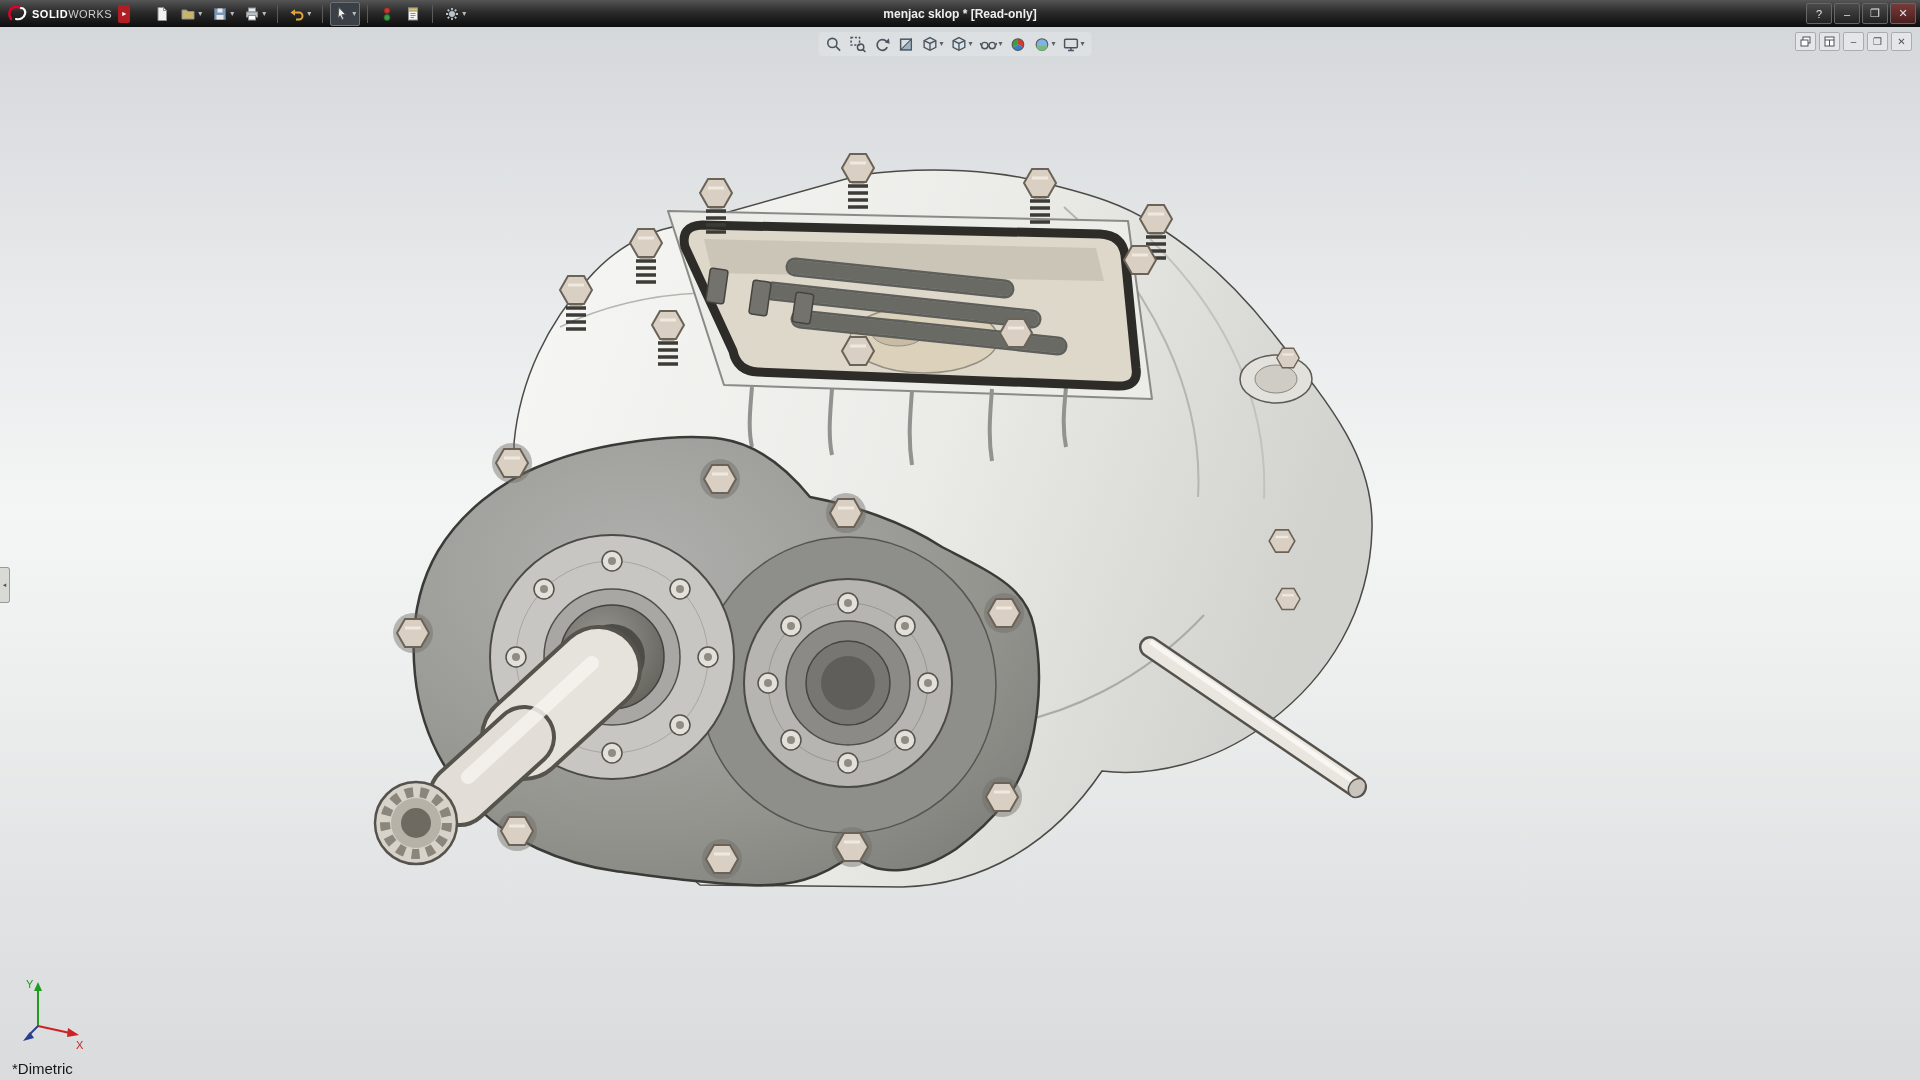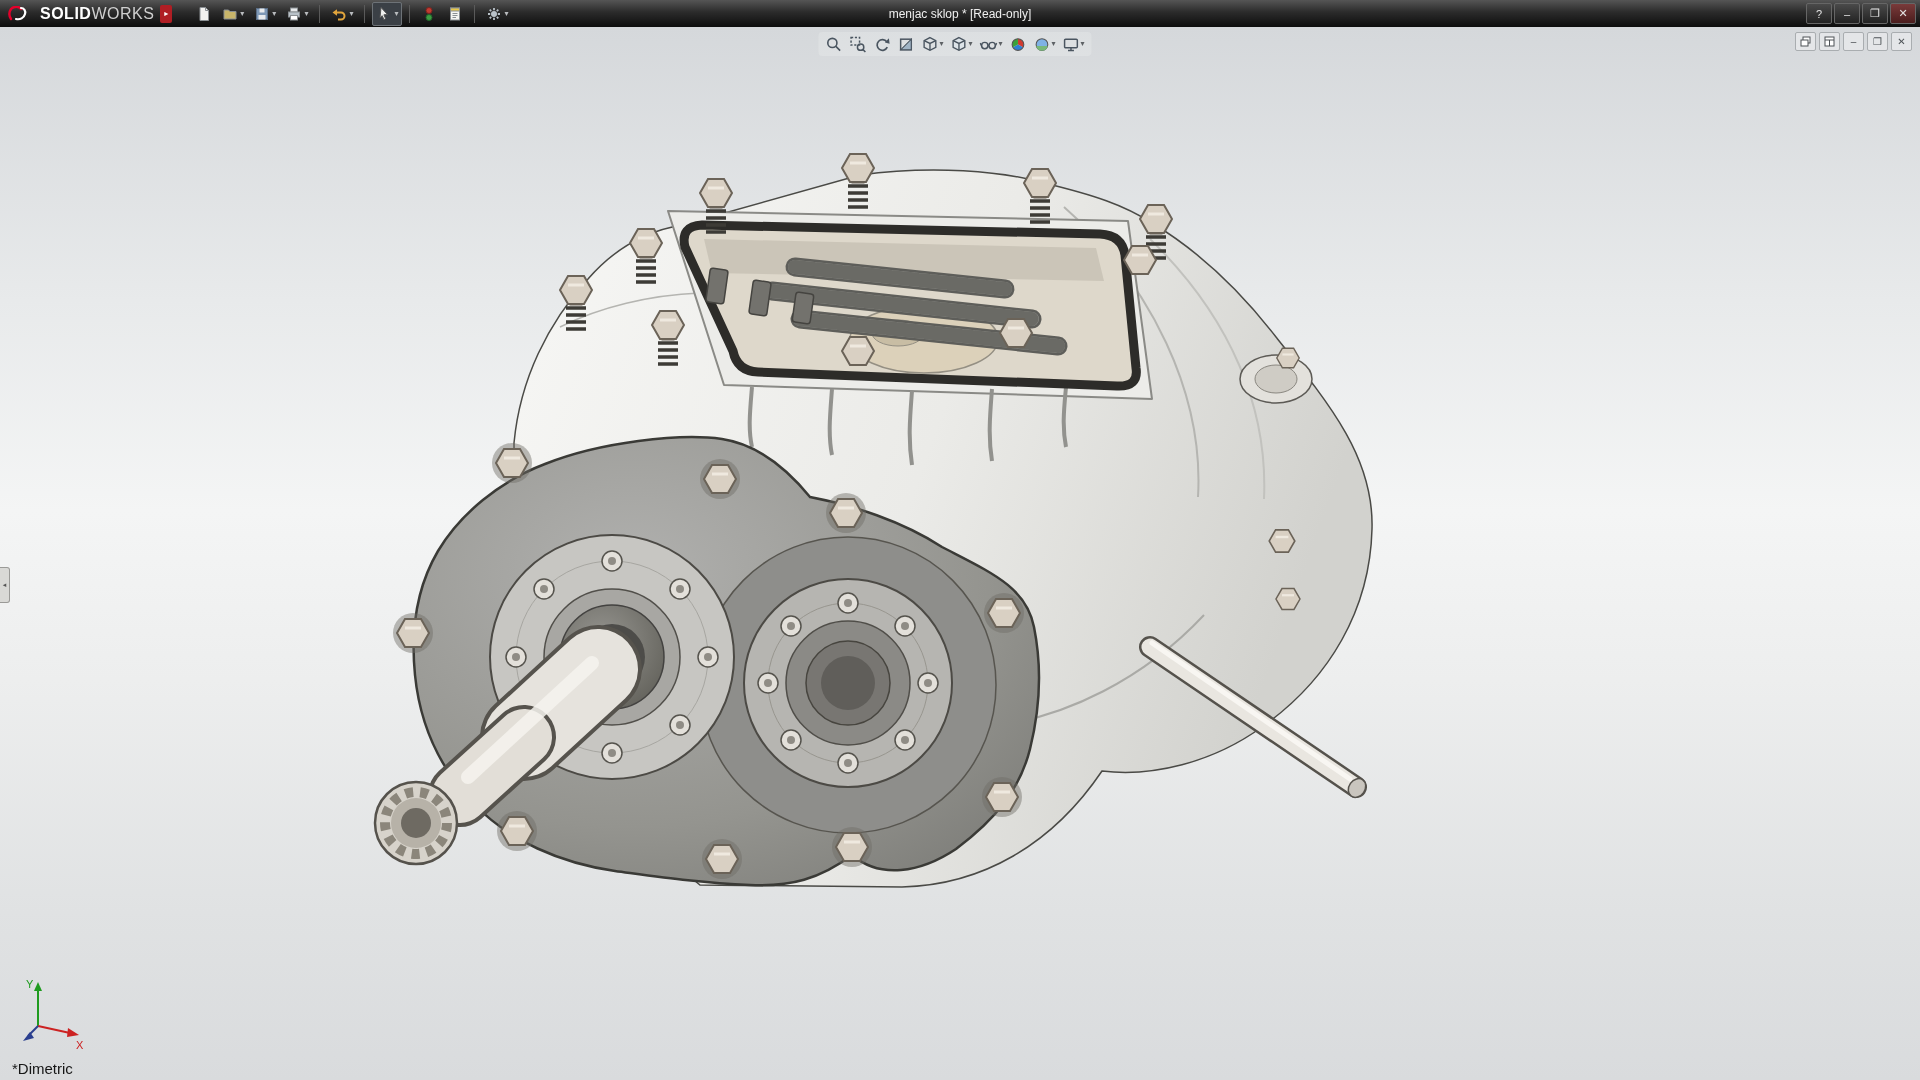--- a/index.html
+++ b/index.html
@@ -3,33 +3,33 @@
 <meta charset="utf-8">
 <style>
   html,body{margin:0;padding:0;width:1920px;height:1080px;overflow:hidden;
     font-family:"Liberation Sans", sans-serif; background:#dadde0;}
   
   .titlebar{position:absolute;left:0;top:0;width:1920px;height:27px;
     background:linear-gradient(#555 0%,#2b2b2b 45%,#0d0d0d 100%);
     display:flex;align-items:center;color:#e8e8e8;font-size:12px;z-index:10;}
   .logo{display:flex;align-items:center;gap:4px;padding:0 6px 0 8px;height:100%;}
   .dsmark{width:20px;height:16px;}
-  .brand{font-size:16px;letter-spacing:.5px;color:#fff;margin-left:8px;}
+  .brand{font-size:11px;letter-spacing:.5px;color:#fff;}
   .brand b{font-weight:bold;}
   .brand span{font-weight:normal;color:#cfcfcf;}
   .logo-tab{width:12px;height:18px;background:#b01e24;color:#fff;font-size:8px;
     display:flex;align-items:center;justify-content:center;margin-left:2px;border-radius:2px;}
   .tb-icons{display:flex;align-items:center;gap:2px;margin-left:14px;}
   .tbtn{background:transparent;border:1px solid transparent;border-radius:2px;height:22px;
     display:flex;align-items:center;padding:0 3px;gap:2px;cursor:default;}
   .tbtn.pressed{background:#3b4046;border-color:#6d7277;}
   .caret{font-size:8px;color:#b9bcbf;line-height:1;}
   .sep{width:1px;height:18px;background:#5a5a5a;margin:0 5px;}
   .win-title{position:absolute;left:50%;transform:translateX(-50%);top:0;height:27px;
-    display:flex;align-items:center;color:#efefef;font-size:12px;white-space:nowrap;}
+    display:flex;align-items:center;color:#efefef;font-size:12px;white-space:nowrap;font-weight:bold;}
   .win-controls{position:absolute;right:4px;top:0;height:27px;display:flex;align-items:center;gap:2px;}
   .wbtn{width:24px;height:19px;display:flex;align-items:center;justify-content:center;
     color:#e3e3e3;font-size:11px;background:linear-gradient(#4a4a4a,#222);
     border:1px solid #666;border-radius:2px;}
   .wbtn.close{background:linear-gradient(#7a3a3a,#4a1d1d);}
   
   .viewport{position:absolute;left:0;top:27px;width:1920px;height:1053px;
     background:linear-gradient(180deg,#d5d8db 0%,#e8eaeb 26%,#f4f5f5 46%,#edeeee 62%,#e0e2e3 84%,#d9dbdd 100%);}
   .model{position:absolute;left:0;top:0;width:1920px;height:1053px;}
   

